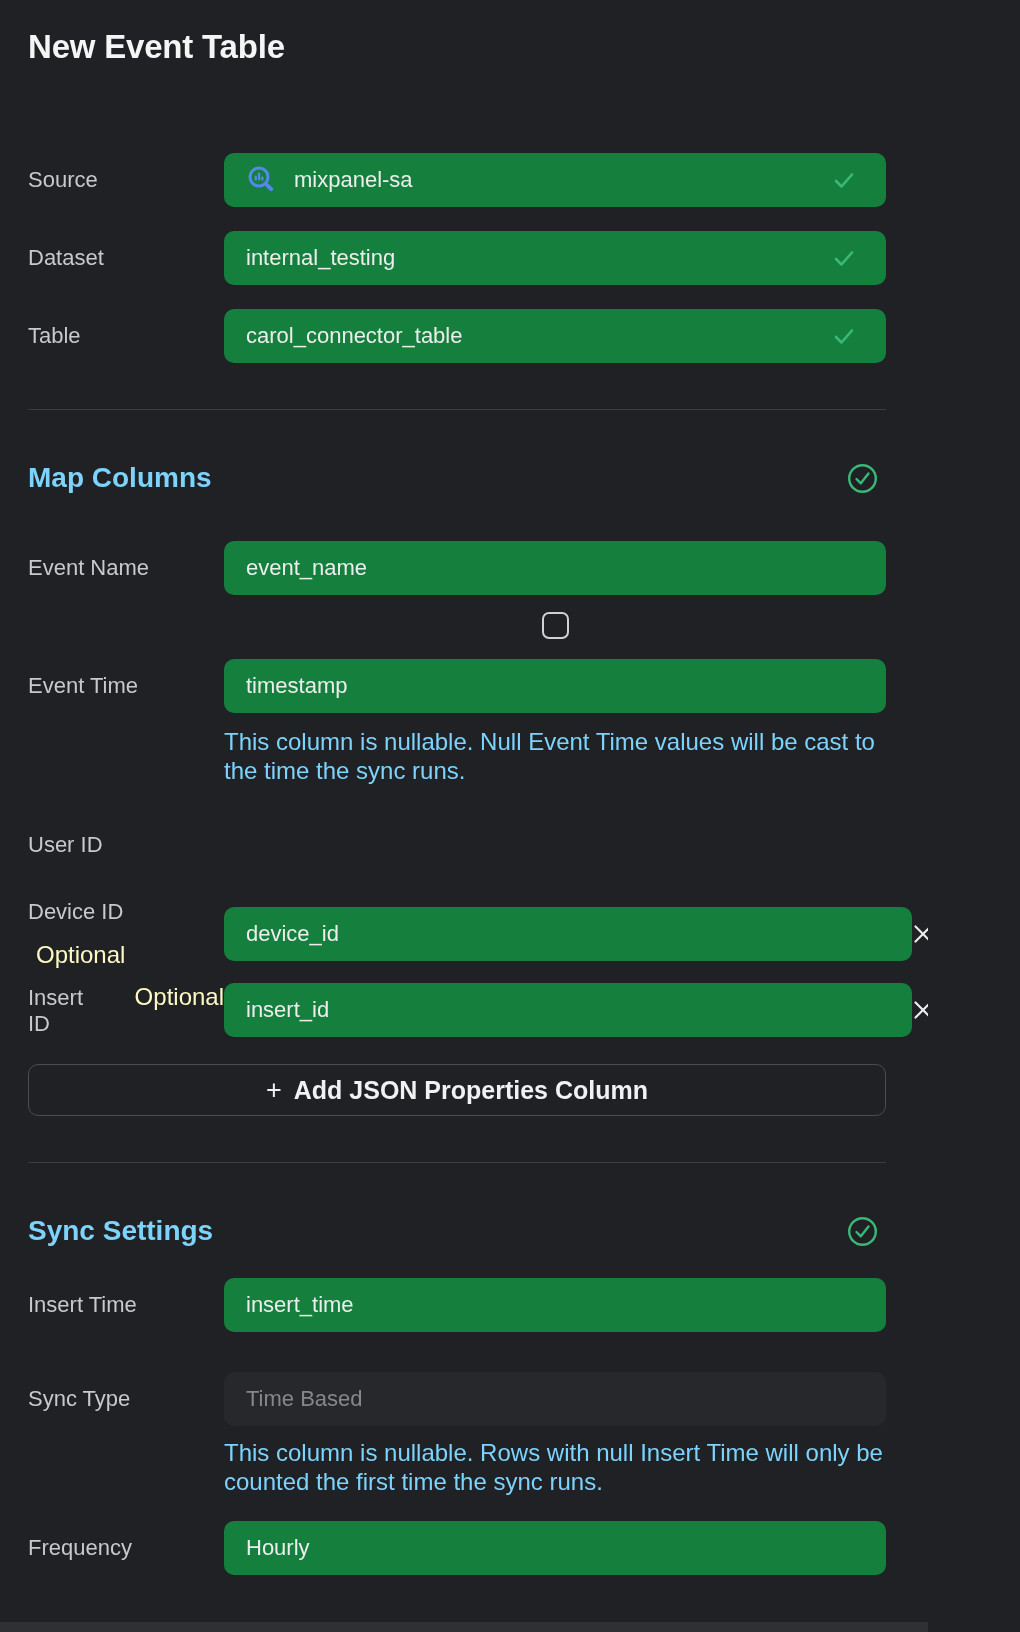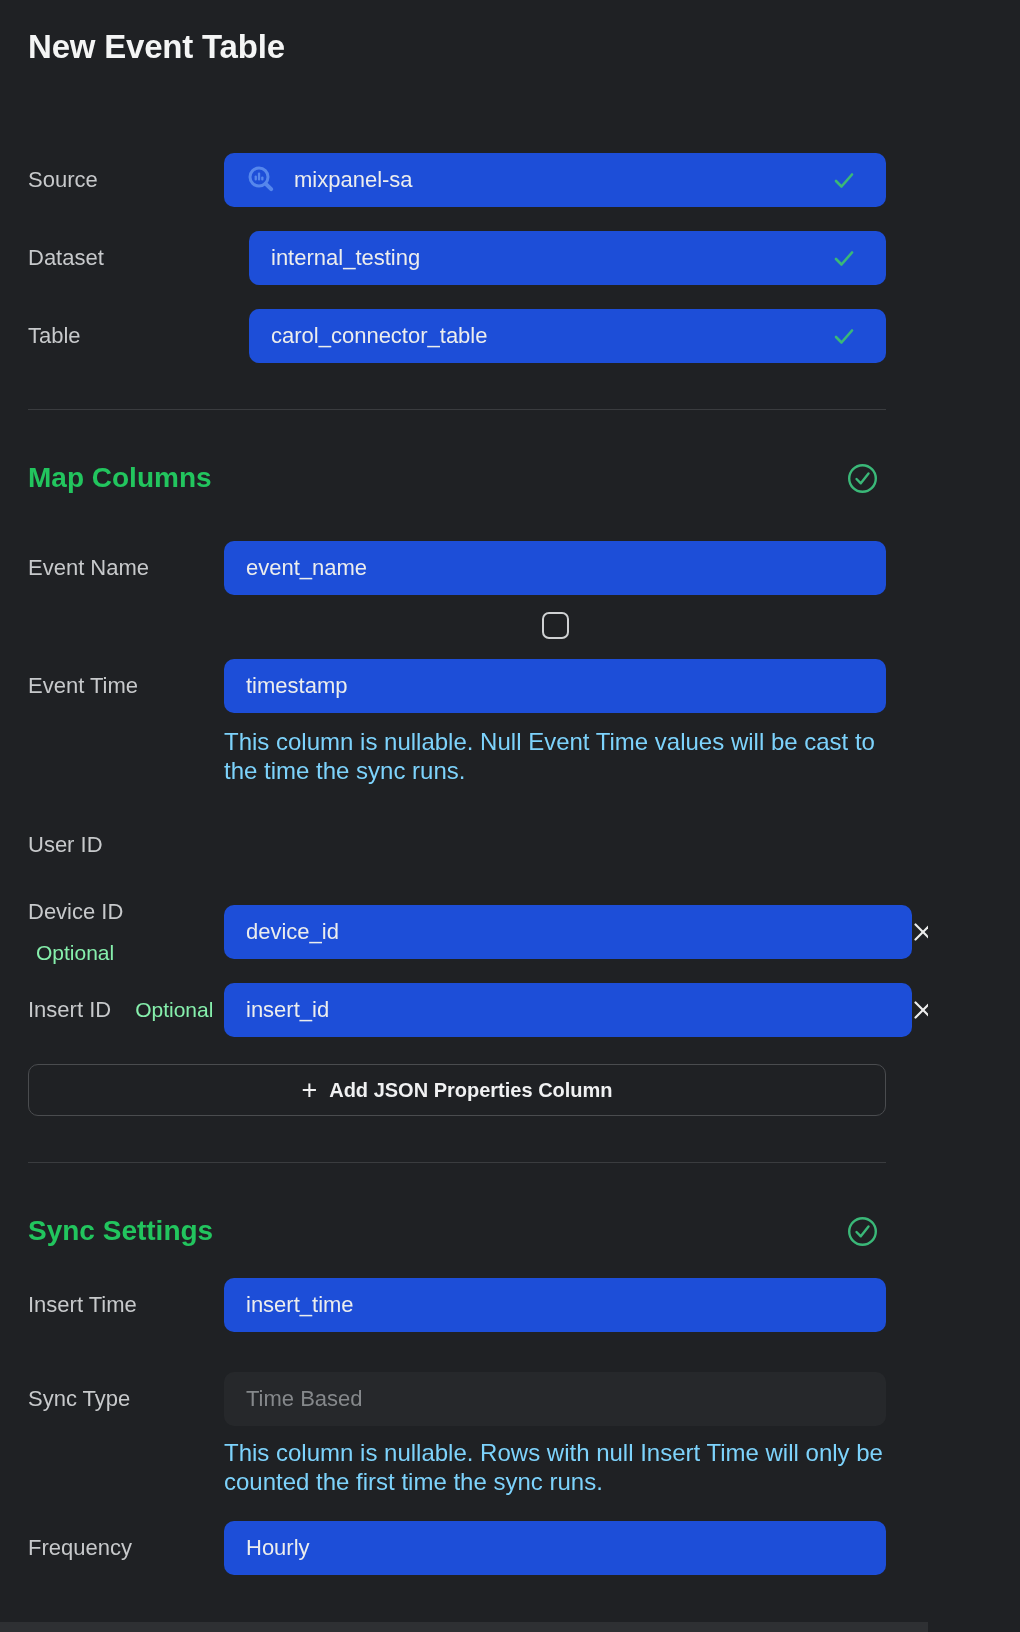--- a/index.html
+++ b/index.html
@@ -5,48 +5,48 @@
   html,body{margin:0;padding:0;background:#1f2124;}
   body{font-family:"Liberation Sans","DejaVu Sans",sans-serif;}
   #app{position:relative;width:928px;height:1632px;background:#1f2124;overflow:hidden;
        padding:0;box-sizing:border-box;color:#eceded;}
   .content{padding:0 42px 0 28px;}
   h1{margin:0;padding-top:26px;font-size:33px;line-height:42px;font-weight:700;color:#f4f5f5;letter-spacing:-0.2px;}
   .row{display:grid;grid-template-columns:196px 1fr;align-items:center;height:54px;}
   .row .label{font-size:22px;color:#c7c9cb;font-weight:400;}
   .label-stack{display:flex;flex-direction:column;justify-content:space-between;gap:16px;}
   .label-inline{display:flex;align-items:baseline;gap:24px;}
-  .optional{font-size:21px;color:#86efac;}
+  .optional{font-size:24px;color:#fef9c3;}
   .optional.indent{padding-left:8px;}
-  .field{position:relative;display:flex;align-items:center;height:54px;background:#1d4ed8;
+  .field{position:relative;display:flex;align-items:center;height:54px;background:#15803d;
          border-radius:10px;padding:0 22px;box-sizing:border-box;}
   .field .value{font-size:22px;color:#eceded;}
   .field.disabled{background:#26282b;}
   .field.disabled .value{color:#85888b;}
   .field-check{position:absolute;right:30px;top:50%;transform:translateY(-50%);display:flex;}
   .src-icon{margin-right:18px;display:flex;align-items:center;}
-  .mt24{margin-top:24px;gap:25px;}
+  .mt24{margin-top:24px;}
   .divider{height:1px;background:#3a3c3f;margin-top:46px;}
   .section-head{display:flex;align-items:center;justify-content:space-between;margin-top:48px;line-height:40px;}
-  .section-head .htext{font-size:28px;font-weight:700;color:#22c55e;}
+  .section-head .htext{font-size:28px;font-weight:700;color:#7dd3fc;}
   .circle-check{display:flex;margin-right:8px;}
   .checkbox-row{display:grid;grid-template-columns:196px 1fr;align-items:center;height:30px;margin-top:17px;}
   .checkbox-wrap{display:flex;align-items:center;gap:18px;flex-direction:column;}
   .checkbox{width:27px;height:27px;border:2px solid #cfd1d3;border-radius:7px;background:transparent;box-sizing:border-box;}
   .checkbox-label{font-size:22px;color:#e0e1e3;}
   .warning{grid-column:2;font-size:24px;line-height:29px;color:#7dd3fc;max-width:712px;margin-top:14px;}
   .warning-row{display:grid;grid-template-columns:196px 1fr;}
   .field-with-x{display:flex;align-items:center;}
   .field-with-x .field{width:688px;flex:none;}
   .x-btn{flex:1;display:flex;align-items:center;justify-content:center;background:none;border:none;cursor:pointer;padding:0;height:54px;}
   .add-btn{margin-top:27px;width:100%;height:52px;background:transparent;border:1px solid #4a4c4f;
            border-radius:10px;display:flex;align-items:center;justify-content:center;gap:12px;cursor:pointer;
            color:#f0f1f2;box-sizing:border-box;}
   .add-btn .plus{font-size:27px;font-weight:400;line-height:27px;color:#f0f1f2;}
-  .add-btn .btn-label{font-size:20px;font-weight:700;}
+  .add-btn .btn-label{font-size:25px;font-weight:700;}
   .mt-user{margin-top:33px;}
   .mt-device{margin-top:27px;}
   .mt-insert{margin-top:30px;}
   .mt-eventname{margin-top:43px;}
   .mt-eventtime{margin-top:17px;}
   .mt-synctype{margin-top:40px;}
   .mt-inserttime{margin-top:27px;}
   .mt-frequency{margin-top:25px;}
   .warning2{margin-top:12px;}
   .bottom-strip{position:absolute;left:0;bottom:0;width:100%;height:10px;background:#2e3033;}

